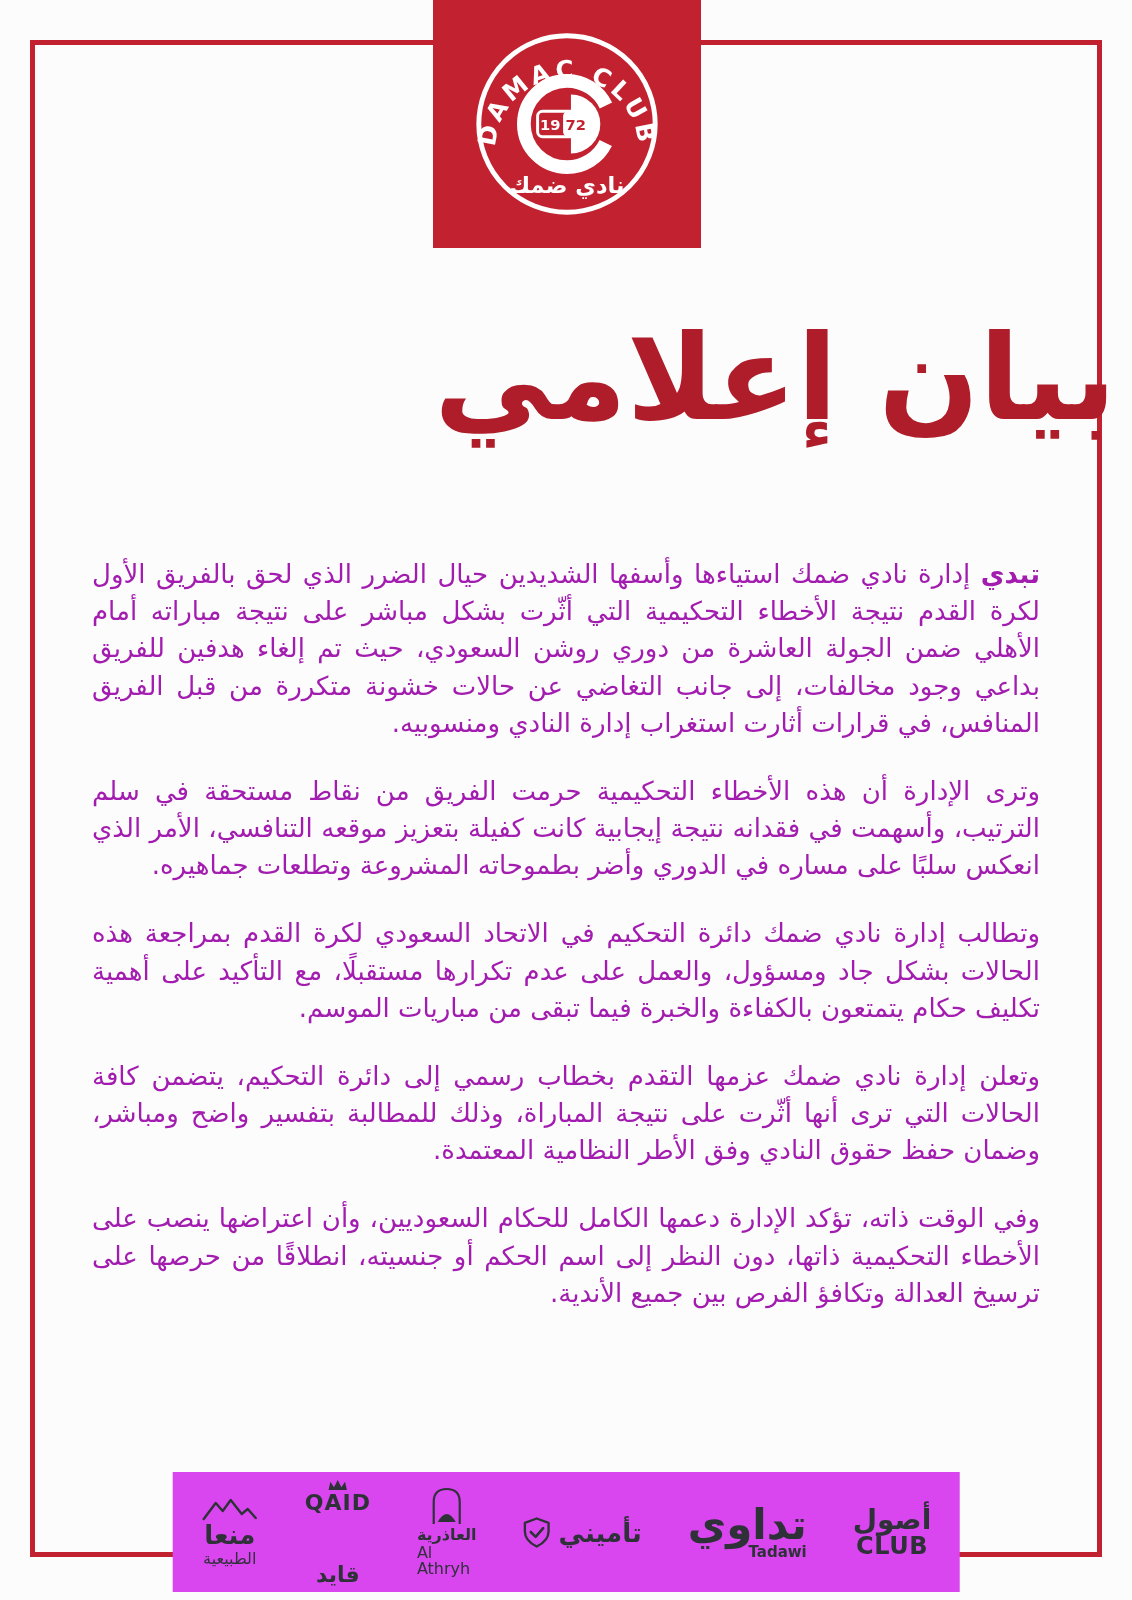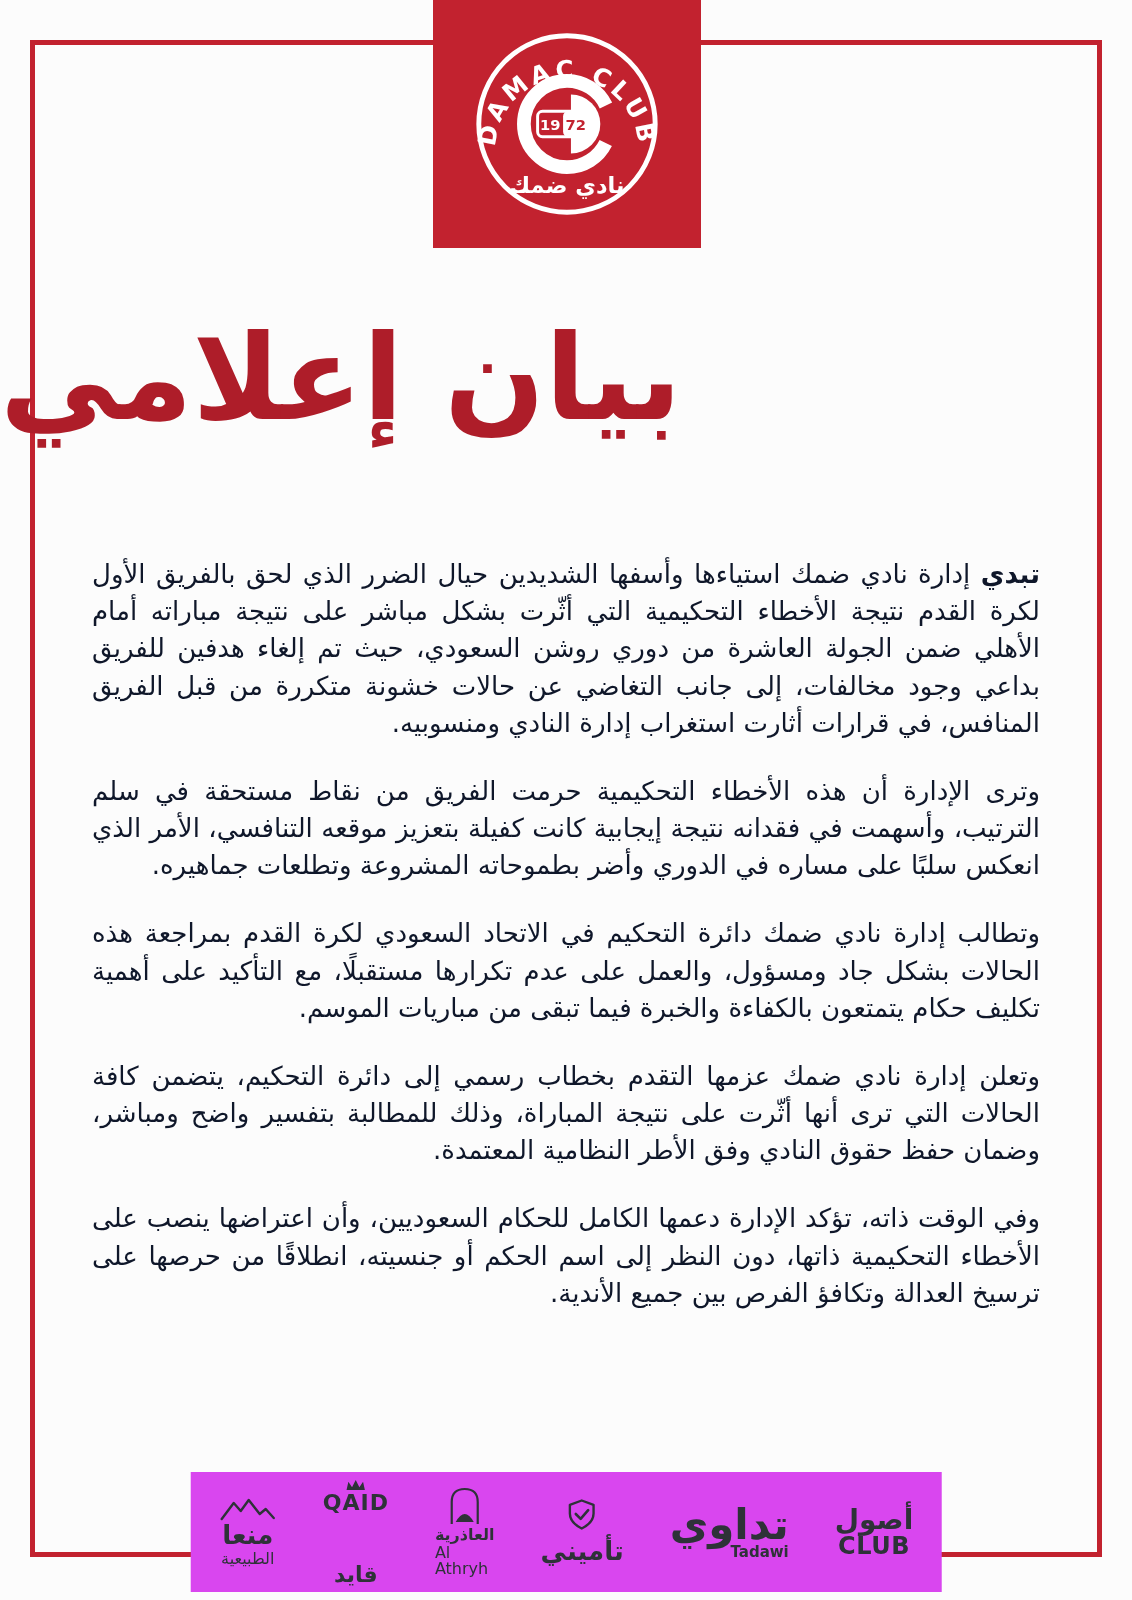--- a/index.html
+++ b/index.html
@@ -10,43 +10,43 @@
   .frame{
     position:absolute;left:30px;top:40px;width:1072px;height:1517px;
     box-sizing:border-box;border:5px solid #c2222f;z-index:1;
   }
   .logo-square{
     position:absolute;left:433px;top:0;width:268px;height:248px;
     background:#c2222f;z-index:2;display:flex;align-items:center;justify-content:center;
   }
   .crest{display:block;}
   .title{
-    position:absolute;top:296px;left:0;right:16px;text-align:left;
+    position:absolute;top:296px;left:0;right:16px;text-align:right;
     direction:rtl;font-size:118px;font-weight:bold;color:#ae1d29;
     line-height:1.4;z-index:2;
   }
   .content{
     position:absolute;top:556px;left:92px;width:948px;z-index:2;
-    direction:rtl;text-align:justify;color:#0f172a;
+    direction:rtl;text-align:justify;color:#a21caf;
     font-size:26px;line-height:1.43;
   }
   .content p{margin:0 0 31px;}
   .lead{font-weight:bold;}
   .sponsors{
     position:absolute;top:1472px;left:50%;transform:translateX(-50%);
     display:flex;align-items:center;gap:46px;z-index:3;
     background:#d946ef;padding:8px 28px;height:104px;color:#2e3238;
   }
   .sp{display:flex;flex-direction:column;align-items:center;justify-content:center;line-height:1.05;}
   .sp svg{display:block;}
   .sp .ar-big{font-size:26px;font-weight:bold;direction:rtl;}
   .sp .ar-mid{font-size:22px;font-weight:bold;direction:rtl;margin-top:48px;}
   .sp .tiny{font-size:16px;margin-top:1px;}
   .sp .lat{font-size:22px;font-weight:bold;letter-spacing:1px;}
-  .sp-tameeni{flex-direction:column;gap:8px;align-items:center;}
+  .sp-tameeni{flex-direction:row;gap:8px;align-items:flex-end;}
   .sp-tadawi .ar-huge{font-size:42px;font-weight:bold;direction:rtl;}
   .sp-tadawi .lat-tiny{font-size:15px;font-weight:bold;align-self:flex-end;margin-top:-2px;}
   .sp-osoul .ar-big{font-size:28px;}
   .sp-osoul .lat{font-size:24px;letter-spacing:0.5px;}
 </style>
 </head>
 <body>
 
 <div class="page">
 

